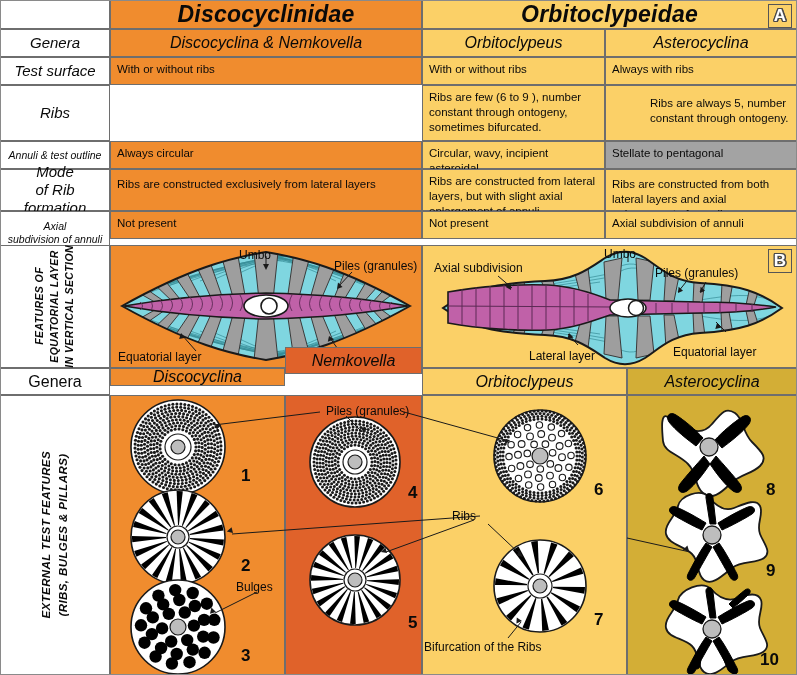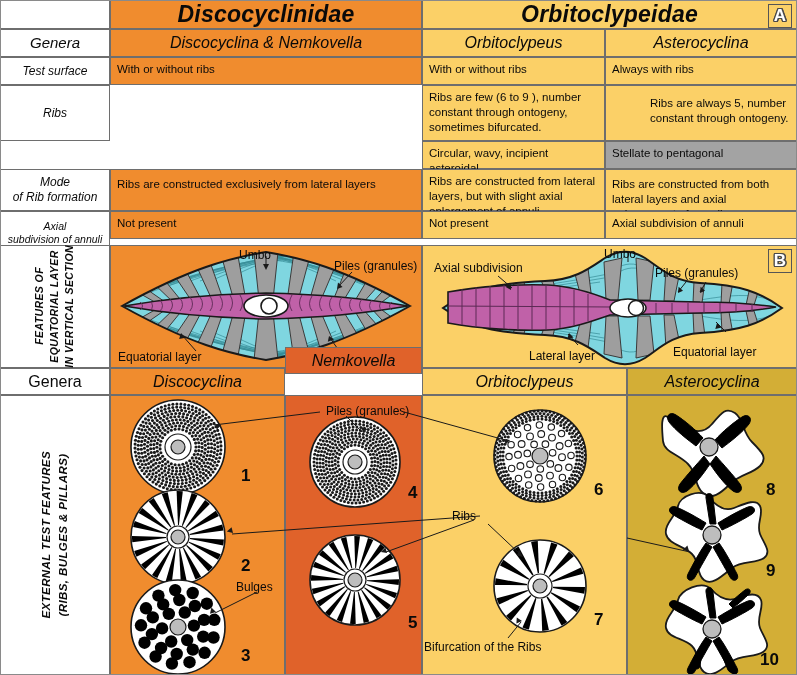--- a/index.html
+++ b/index.html
@@ -4,21 +4,21 @@
 <style>
   html,body{margin:0;padding:0;background:#ffffff;}
   body{font-family:"Liberation Sans",sans-serif;}
   #fig{position:relative;width:797px;height:675px;background:#ffffff;overflow:hidden;}
 
   .cell{position:absolute;box-sizing:border-box;border:1px solid #6e6e6e;}
 
   .hdr-fam{display:flex;align-items:center;justify-content:center;
            font-style:italic;font-weight:bold;font-size:23px;color:#0a0a0a;letter-spacing:.2px;}
   .rowlab{display:flex;align-items:center;justify-content:center;text-align:center;
-          font-style:italic;font-size:12px;color:#0a0a0a;line-height:1.22;padding:0 3px;}
+          font-style:italic;font-size:15px;color:#0a0a0a;line-height:1.22;padding:0 3px;}
   .body-cell{font-size:11.5px;color:#0a0a0a;line-height:1.3;padding:4px 5px 0 6px;}
   .genera-word{display:flex;align-items:center;justify-content:center;font-size:16px;color:#0a0a0a;}
   .gen-name{display:flex;align-items:center;justify-content:center;font-style:italic;font-size:16px;color:#0a0a0a;}
 
   .vlab{position:absolute;display:flex;align-items:center;justify-content:center;}
   .vlab span{writing-mode:vertical-rl;transform:rotate(180deg);
              font-style:italic;font-weight:bold;font-size:10.5px;letter-spacing:.4px;
              color:#0a0a0a;text-align:center;line-height:1.45;white-space:pre-line;}
   .vlab.big span{font-size:11.5px;}
 
@@ -55,20 +55,22 @@
 
   <div class="cell rowlab" style="left:0;top:57px;width:110px;height:28px;background:#fff;">Test surface</div>
   <div class="cell body-cell" style="left:110px;top:57px;width:312px;height:28px;background:#F08C2E;">With or without ribs</div>
   <div class="cell body-cell" style="left:422px;top:57px;width:183px;height:28px;background:#FBD067;">With or without ribs</div>
   <div class="cell body-cell" style="left:605px;top:57px;width:192px;height:28px;background:#FBD067;">Always with ribs</div>
 
   <div class="cell rowlab" style="left:0;top:85px;width:110px;height:56px;background:#fff;">Ribs</div>
   <div class="cell body-cell" style="left:422px;top:85px;width:183px;height:56px;background:#FBD067;">Ribs are few (6 to 9 ), number constant through ontogeny, sometimes bifurcated.</div>
   <div class="cell body-cell" style="left:605px;top:85px;width:192px;height:56px;background:#FBD067;padding-top:10px;padding-left:44px;">Ribs are always 5, number constant through ontogeny.</div>
 
+  <div class="cell rowlab" style="left:0;top:141px;width:110px;height:28px;background:#fff;font-size:10.5px;">Annuli &amp; test outline</div>
+  <div class="cell body-cell" style="left:110px;top:141px;width:312px;height:28px;background:#F08C2E;">Always circular</div>
   <div class="cell body-cell" style="left:422px;top:141px;width:183px;height:28px;background:#FBD067;">Circular, wavy, incipient asteroidal</div>
   <div class="cell body-cell" style="left:605px;top:141px;width:192px;height:28px;background:#a3a3a3;">Stellate to pentagonal</div>
 
   <div class="cell rowlab" style="left:0;top:169px;width:110px;height:42px;background:#fff;white-space:pre-line;">Mode
 of Rib formation</div>
   <div class="cell body-cell" style="left:110px;top:169px;width:312px;height:42px;background:#F08C2E;padding-top:7px;">Ribs are constructed exclusively from lateral layers</div>
   <div class="cell body-cell" style="left:422px;top:169px;width:183px;height:42px;background:#FBD067;">Ribs are constructed from lateral layers, but with slight axial enlargement of annuli</div>
   <div class="cell body-cell" style="left:605px;top:169px;width:192px;height:42px;background:#FBD067;padding-top:7px;">Ribs are constructed from both lateral layers and axial enlargement of annuli</div>
 
   <div class="cell rowlab" style="left:0;top:211px;width:110px;height:43px;background:#fff;white-space:pre-line;font-size:10.5px;">Axial
@@ -316,21 +318,21 @@
   <div class="ann" style="left:118px;top:350px;">Equatorial layer</div>
   <div class="ann" style="left:330px;top:350px;">Lateral layer</div>
 
   <div class="ann" style="left:604px;top:247px;">Umbo</div>
   <div class="ann" style="left:434px;top:261px;">Axial subdivision</div>
   <div class="ann" style="left:655px;top:266px;">Piles (granules)</div>
   <div class="ann" style="left:529px;top:349px;">Lateral layer</div>
   <div class="ann" style="left:673px;top:345px;">Equatorial layer</div>
 
   <div class="cell genera-word" style="left:0;top:368px;width:110px;height:27px;background:#fff;">Genera</div>
-  <div class="cell gen-name" style="left:110px;top:368px;width:175px;height:27px;background:#F08C2E;font-style:italic;">Discocyclina</div>
+  <div class="cell gen-name" style="left:110px;top:368px;width:175px;height:18px;background:#F08C2E;font-style:italic;">Discocyclina</div>
   <div class="cell gen-name" style="left:285px;top:347px;width:137px;height:27px;background:#E0622A;">Nemkovella</div>
   <div class="cell gen-name" style="left:422px;top:368px;width:205px;height:27px;background:#FBD067;">Orbitoclypeus</div>
   <div class="cell gen-name" style="left:627px;top:368px;width:170px;height:27px;background:#D3AE36;">Asterocyclina</div>
 
   <div class="cell" style="left:0;top:395px;width:110px;height:280px;background:#fff;"></div>
   <div class="vlab big" style="left:0;top:395px;width:110px;height:280px;">
     <span>EXTERNAL TEST FEATURES
 (RIBS, BULGES &amp; PILLARS)</span>
   </div>
 

